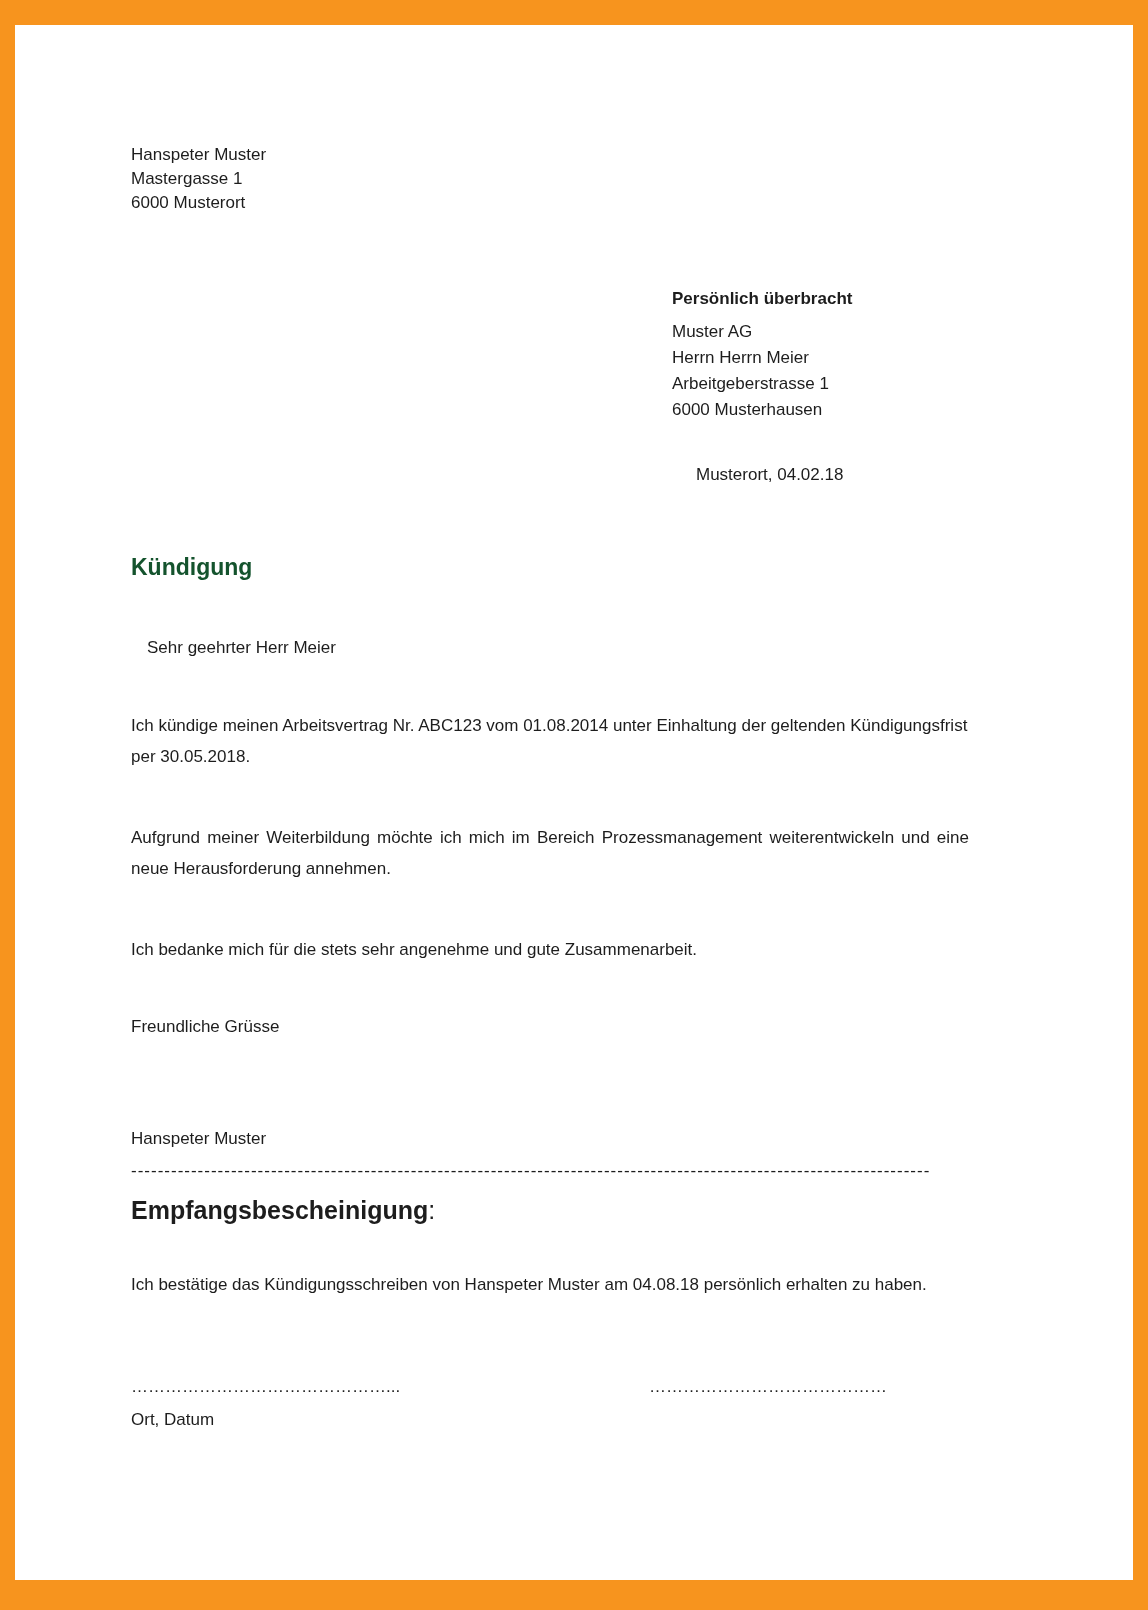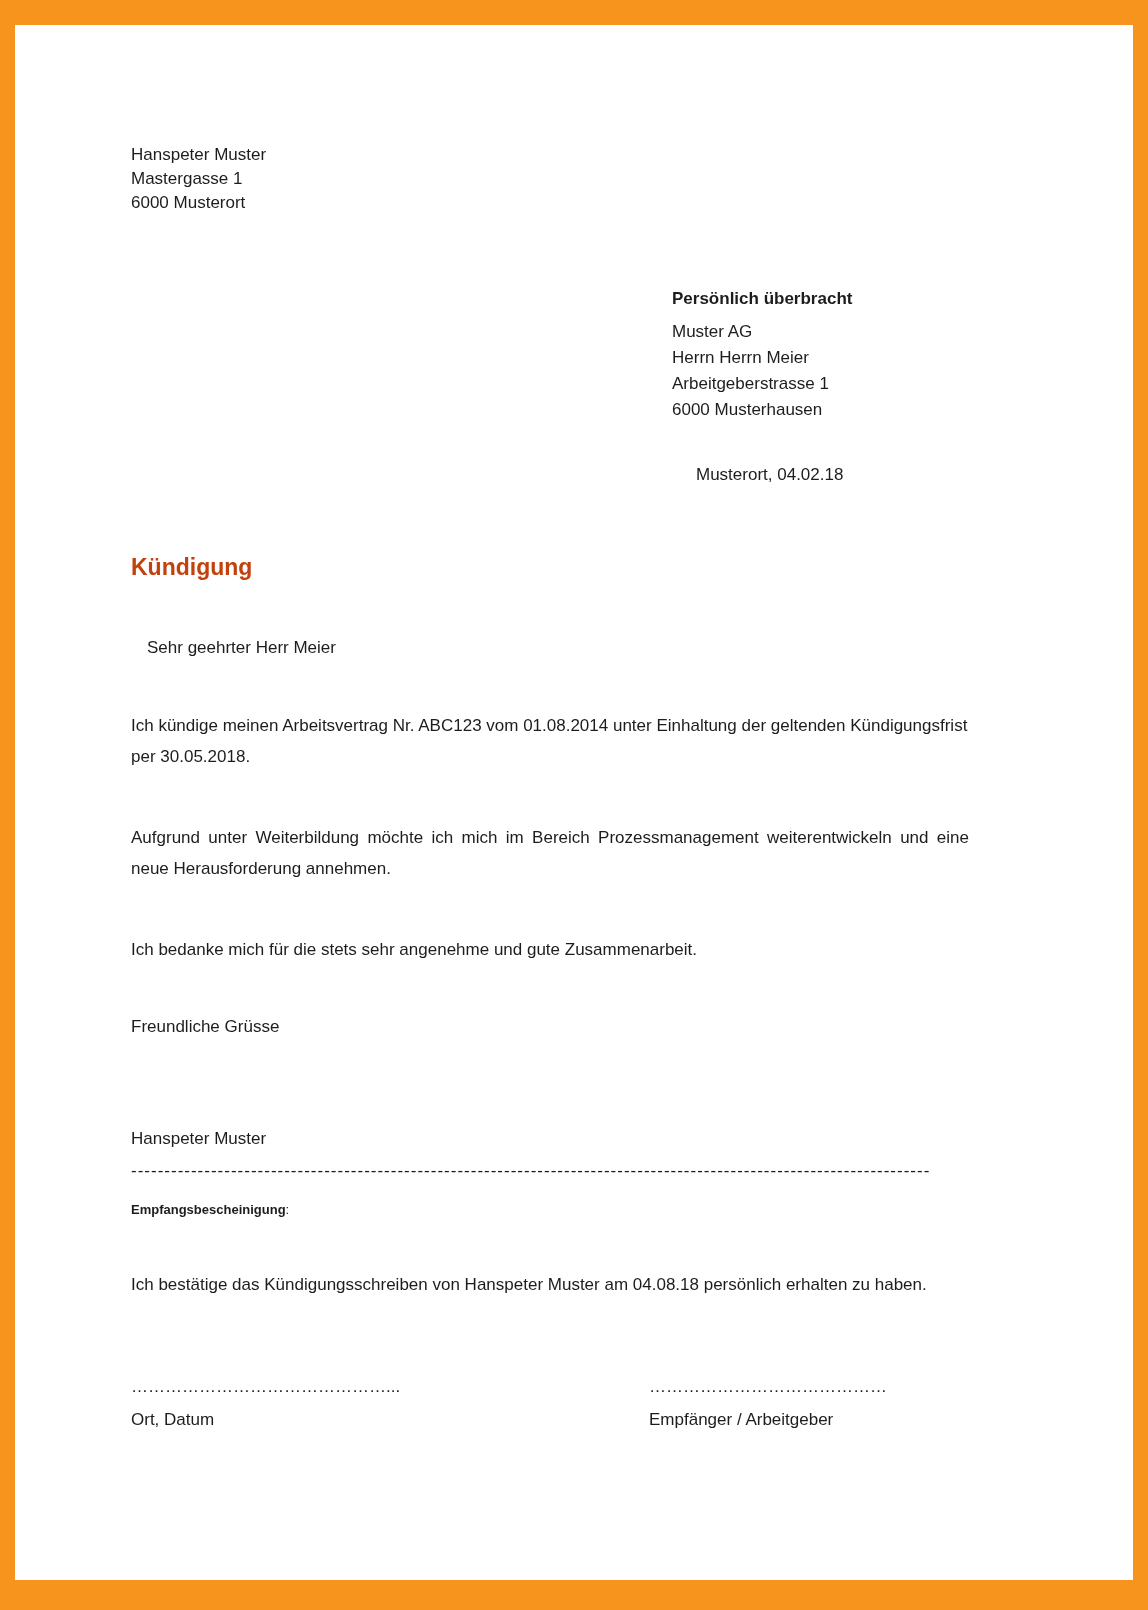--- a/index.html
+++ b/index.html
@@ -49,21 +49,21 @@
   .recipient-lines .line { line-height: 26px; }
   .date-line {
     margin-top: 40px;
     line-height: 24px;
     margin-left: 24px;
   }
   .subject-heading {
     margin: 66px 0 0 0;
     font-size: 23px;
     font-weight: bold;
-    color: #c2410c;
+    color: #14532d;
     line-height: 28px;
   }
   .salutation {
     margin: 55px 0 0 16px;
     line-height: 24px;
   }
   p.body-par {
     margin: 50px 0 0 0;
     max-width: 838px;
     line-height: 31px;
@@ -83,21 +83,21 @@
     margin-top: 10px;
     width: 800px;
     white-space: nowrap;
     overflow: hidden;
     line-height: 20px;
     letter-spacing: 1px;
     color: #1d1d1d;
   }
   .receipt-title {
     margin-top: 16px;
-    font-size: 13px;
+    font-size: 25px;
     line-height: 26px;
   }
   .receipt-title .bold {
     font-weight: bold;
   }
   .receipt-text {
     margin: 46px 0 0 0;
     max-width: 838px;
     line-height: 31px;
   }
@@ -143,21 +143,21 @@
       </div>
       <div class="date-line">Musterort, 04.02.18</div>
     </div>
 
     <h1 class="subject-heading">Kündigung</h1>
 
     <div class="salutation">Sehr geehrter Herr Meier</div>
 
     <p class="body-par">Ich kündige meinen Arbeitsvertrag Nr. ABC123 vom 01.08.2014 unter Einhaltung der geltenden Kündigungsfrist per 30.05.2018.</p>
 
-    <p class="body-par justify">Aufgrund unter Weiterbildung möchte ich mich im Bereich Prozessmanagement weiterentwickeln und eine neue Herausforderung annehmen.</p>
+    <p class="body-par justify">Aufgrund meiner Weiterbildung möchte ich mich im Bereich Prozessmanagement weiterentwickeln und eine neue Herausforderung annehmen.</p>
 
     <p class="body-par">Ich bedanke mich für die stets sehr angenehme und gute Zusammenarbeit.</p>
 
     <div class="closing">Freundliche Grüsse</div>
 
     <div class="signature-name">Hanspeter Muster</div>
 
     <div class="separator">--------------------------------------------------------------------------------------------------------------------------------------------------------</div>
 
     <div class="receipt-title">
@@ -166,18 +166,17 @@
 
     <p class="receipt-text">Ich bestätige das Kündigungsschreiben von Hanspeter Muster am 04.08.18 persönlich erhalten zu haben.</p>
 
     <div class="sign-row">
       <div class="sign-col-left">
         <div class="dots">………………………………………...</div>
         <div class="sign-label">Ort, Datum</div>
       </div>
       <div class="sign-col-right">
         <div class="dots">……………………………………</div>
-        <div class="sign-label">Empfänger / Arbeitgeber</div>
       </div>
     </div>
 
   </div>
 </div>
 
 </body></html>

